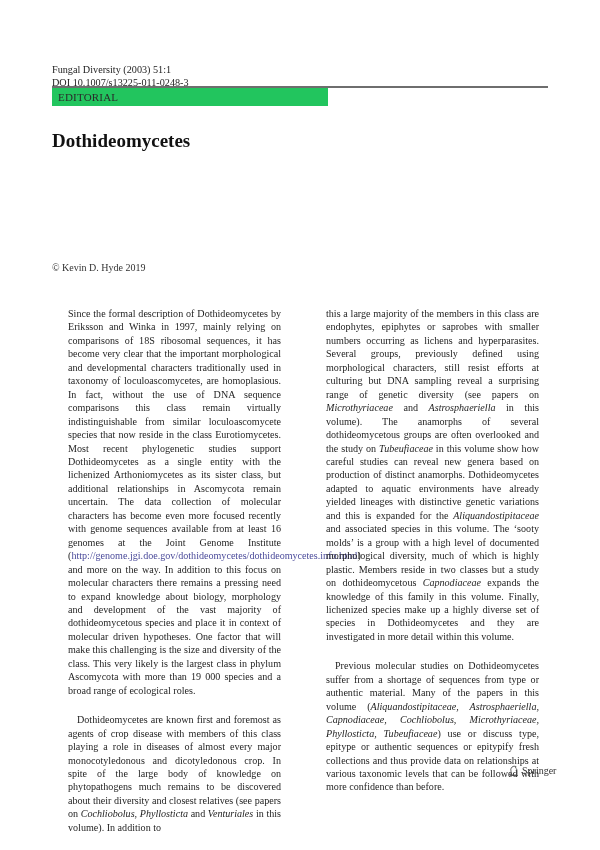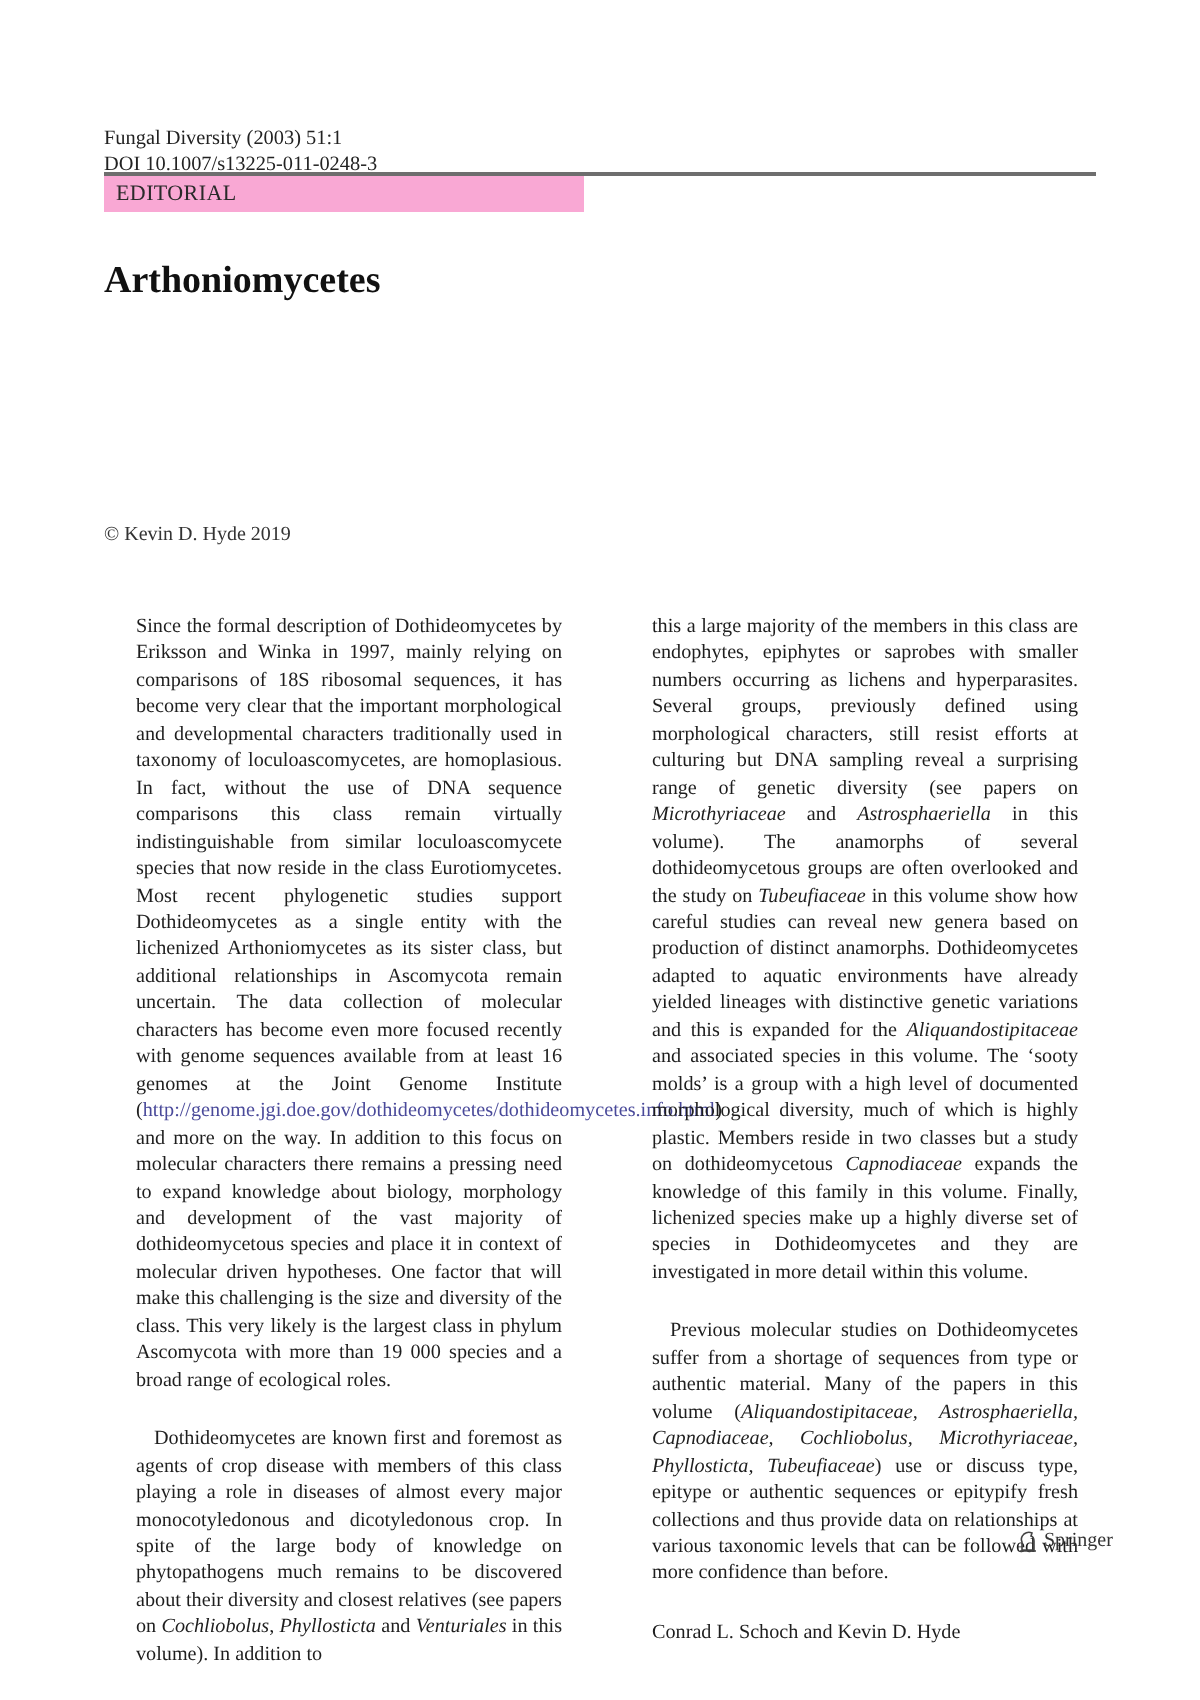--- a/index.html
+++ b/index.html
@@ -1,20 +1,20 @@
 <!DOCTYPE html>
 <html><head>
 <meta charset="utf-8">
 <style>
   html, body { margin: 0; padding: 0; background: #ffffff; }
   body { width: 600px; height: 850px; position: relative; overflow: hidden;
          font-family: "Liberation Serif", "DejaVu Serif", serif; color: #1a1a1a; }
   .journal { position: absolute; left: 52px; top: 63px; font-size: 10.2px; line-height: 13px; color: #222; }
   .rule { position: absolute; left: 52px; top: 86px; width: 496px; height: 2px; background: #6e6e6e; }
-  .editorial-bar { position: absolute; left: 52px; top: 88px; width: 240px; height: 18px; background: #f9a8d4; }
+  .editorial-bar { position: absolute; left: 52px; top: 88px; width: 276px; height: 18px; background: #22c55e; }
   .editorial-bar span { position: absolute; left: 6px; top: 3px; font-size: 11px; letter-spacing: 0.2px; color: #2a2a2a; }
   .title { position: absolute; left: 52px; top: 130px; font-size: 19px; font-weight: bold; color: #111; margin: 0; }
   .copyright { position: absolute; left: 52px; top: 262px; font-size: 10px; color: #333; }
   .col { position: absolute; top: 291px; width: 245px; font-size: 10.1px; line-height: 13.45px; text-align: justify; color: #1e1e1e; }
   .col p { margin: 16px; }
   .col p.indent { text-indent: 9px; }
   .col-left { left: 52px; }
   .col-right { left: 310px; }
   .link { color: #4a4a9a; }
   .sig { margin-top: 13px !important; }
@@ -27,33 +27,32 @@
 <div class="journal">
   <div>Fungal Diversity (2003) 51:1</div>
   <div>DOI 10.1007/s13225-011-0248-3</div>
 </div>
 
 <div class="rule"></div>
 <div class="editorial-bar">
   <span>EDITORIAL</span>
 </div>
 
-<h1 class="title">Arthoniomycetes</h1>
+<h1 class="title">Dothideomycetes</h1>
 
 <div class="copyright">© Kevin D. Hyde 2019</div>
 
 <div class="col col-left">
   <p><span>Since the formal description of Dothideomycetes by Eriksson and Winka in 1997, mainly relying on comparisons of 18S ribosomal sequences, it has become very clear that the important morphological and developmental characters traditionally used in taxonomy of loculoascomycetes, are homoplasious. In fact, without the use of DNA sequence comparisons this class remain virtually indistinguishable from similar loculoascomycete species that now reside in the class Eurotiomycetes. Most recent phylogenetic studies support Dothideomycetes as a single entity with the lichenized Arthoniomycetes as its sister class, but additional relationships in Ascomycota remain uncertain. The data collection of molecular characters has become even more focused recently with genome sequences available from at least 16 genomes at the Joint Genome Institute (</span><span class="link">http://genome.jgi.doe.gov/dothideomycetes/dothideomycetes.info.html</span><span>) and more on the way. In addition to this focus on molecular characters there remains a pressing need to expand knowledge about biology, morphology and development of the vast majority of dothideomycetous species and place it in context of molecular driven hypotheses. One factor that will make this challenging is the size and diversity of the class. This very likely is the largest class in phylum Ascomycota with more than 19 000 species and a broad range of ecological roles.</span></p>
   <p class="indent"><span>Dothideomycetes are known first and foremost as agents of crop disease with members of this class playing a role in diseases of almost every major monocotyledonous and dicotyledonous crop. In spite of the large body of knowledge on phytopathogens much remains to be discovered about their diversity and closest relatives (see papers on </span><i>Cochliobolus</i><span>, </span><i>Phyllosticta</i><span> and </span><i>Venturiales</i><span id="p2-split"> in this volume). In addition to</span></p>
 </div>
 
 <div class="col col-right">
   <p><span id="p2-cont">this a large majority of the members in this class are endophytes, epiphytes or saprobes with smaller numbers occurring as lichens and hyperparasites. Several groups, previously defined using morphological characters, still resist efforts at culturing but DNA sampling reveal a surprising range of genetic diversity (see papers on </span><i>Microthyriaceae</i><span> and </span><i>Astrosphaeriella</i><span> in this volume). The anamorphs of several dothideomycetous groups are often overlooked and the study on </span><i>Tubeufiaceae</i><span> in this volume show how careful studies can reveal new genera based on production of distinct anamorphs. Dothideomycetes adapted to aquatic environments have already yielded lineages with distinctive genetic variations and this is expanded for the </span><i>Aliquandostipitaceae</i><span> and associated species in this volume. The ‘sooty molds’ is a group with a high level of documented morphological diversity, much of which is highly plastic. Members reside in two classes but a study on dothideomycetous </span><i>Capnodiaceae</i><span> expands the knowledge of this family in this volume. Finally, lichenized species make up a highly diverse set of species in Dothideomycetes and they are investigated in more detail within this volume.</span></p>
   <p class="indent"><span>Previous molecular studies on Dothideomycetes suffer from a shortage of sequences from type or authentic material. Many of the papers in this volume (</span><i>Aliquandostipitaceae, Astrosphaeriella, Capnodiaceae, Cochliobolus, Microthyriaceae, Phyllosticta, Tubeufiaceae</i><span>) use or discuss type, epitype or authentic sequences or epitypify fresh collections and thus provide data on relationships at various taxonomic levels that can be followed with more confidence than before.</span></p>
-  <p class="sig">Conrad L. Schoch and Kevin D. Hyde</p>
 </div>
 
 <div class="springer">
   <svg viewBox="0 0 10 11">
     <path d="M2 10 L2 6 Q1 4 3 2 Q5 0.5 7 1.5 L6.5 3 Q8 3.5 8 5.5 L8 10 Z M1 10.5 L9 10.5" fill="none" stroke="#444" stroke-width="0.8"></path>
   </svg>
   <span>Springer</span>
 </div>
 
 </body></html>

